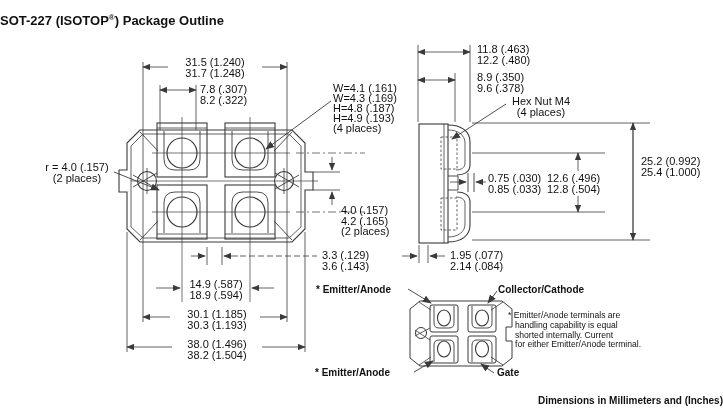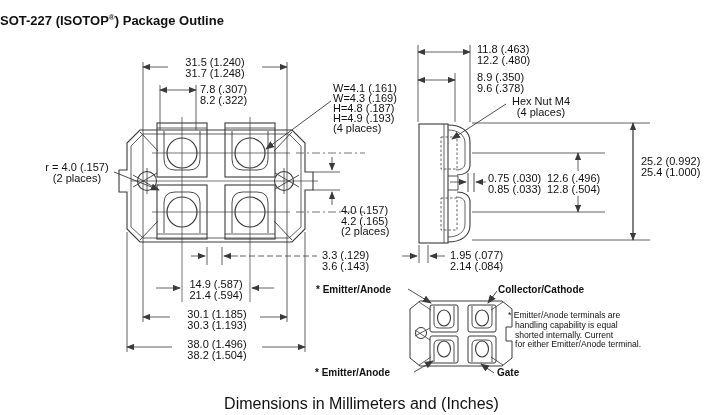--- a/index.html
+++ b/index.html
@@ -9,21 +9,21 @@
   .title{position:absolute;left:0;right:0;top:13px;text-align:left;
          font-size:13px;font-weight:bold;color:#111;}
   .title sup{font-size:8px;}
   .lbl{position:absolute;font-size:11px;line-height:10.5px;color:#111;white-space:nowrap;}
   .c{transform:translateX(-50%);text-align:center;}
   .r{text-align:left;}
   .tt{font-weight:bold;font-size:10px;line-height:12px;}
   .note{position:absolute;left:508px;top:311px;font-size:8.6px;line-height:9.8px;color:#111;}
   .note div{padding-left:7px;white-space:nowrap;}
   .note div.first{padding-left:0;}
-  .caption{position:absolute;left:0;right:0;top:395px;text-align:center;font-size:16px;color:#111;}
+  .caption{position:absolute;left:0;right:0;top:395px;text-align:right;font-size:10px;color:#111;font-weight:bold;}
 </style>
 </head>
 <body>
 
 <div id="page">
 
   <svg width="723" height="415" viewBox="0 0 723 415">
     <defs>
       <marker id="ah" viewBox="0 0 10 8" refX="9" refY="4" markerWidth="10" markerHeight="8" orient="auto">
         <path d="M0,0 L10,4 L0,8 Z" fill="#3a3a3a"></path>
@@ -229,21 +229,21 @@
   <div class="lbl" style="left:322px;top:250px;">
     <div>3.3 (.129)</div>
       <div>3.6 (.143)</div>
   </div>
   <div class="lbl" style="left:450px;top:250px;">
     <div>1.95 (.077)</div>
       <div>2.14 (.084)</div>
   </div>
   <div class="lbl c" style="left:216px;top:279px;">
     <div>14.9 (.587)</div>
-      <div>21.4 (.594)</div>
+      <div>18.9 (.594)</div>
   </div>
   <div class="lbl c" style="left:217px;top:309px;">
     <div>30.1 (1.185)</div>
       <div>30.3 (1.193)</div>
   </div>
   <div class="lbl c" style="left:217px;top:339px;">
     <div>38.0 (1.496)</div>
       <div>38.2 (1.504)</div>
   </div>
 

